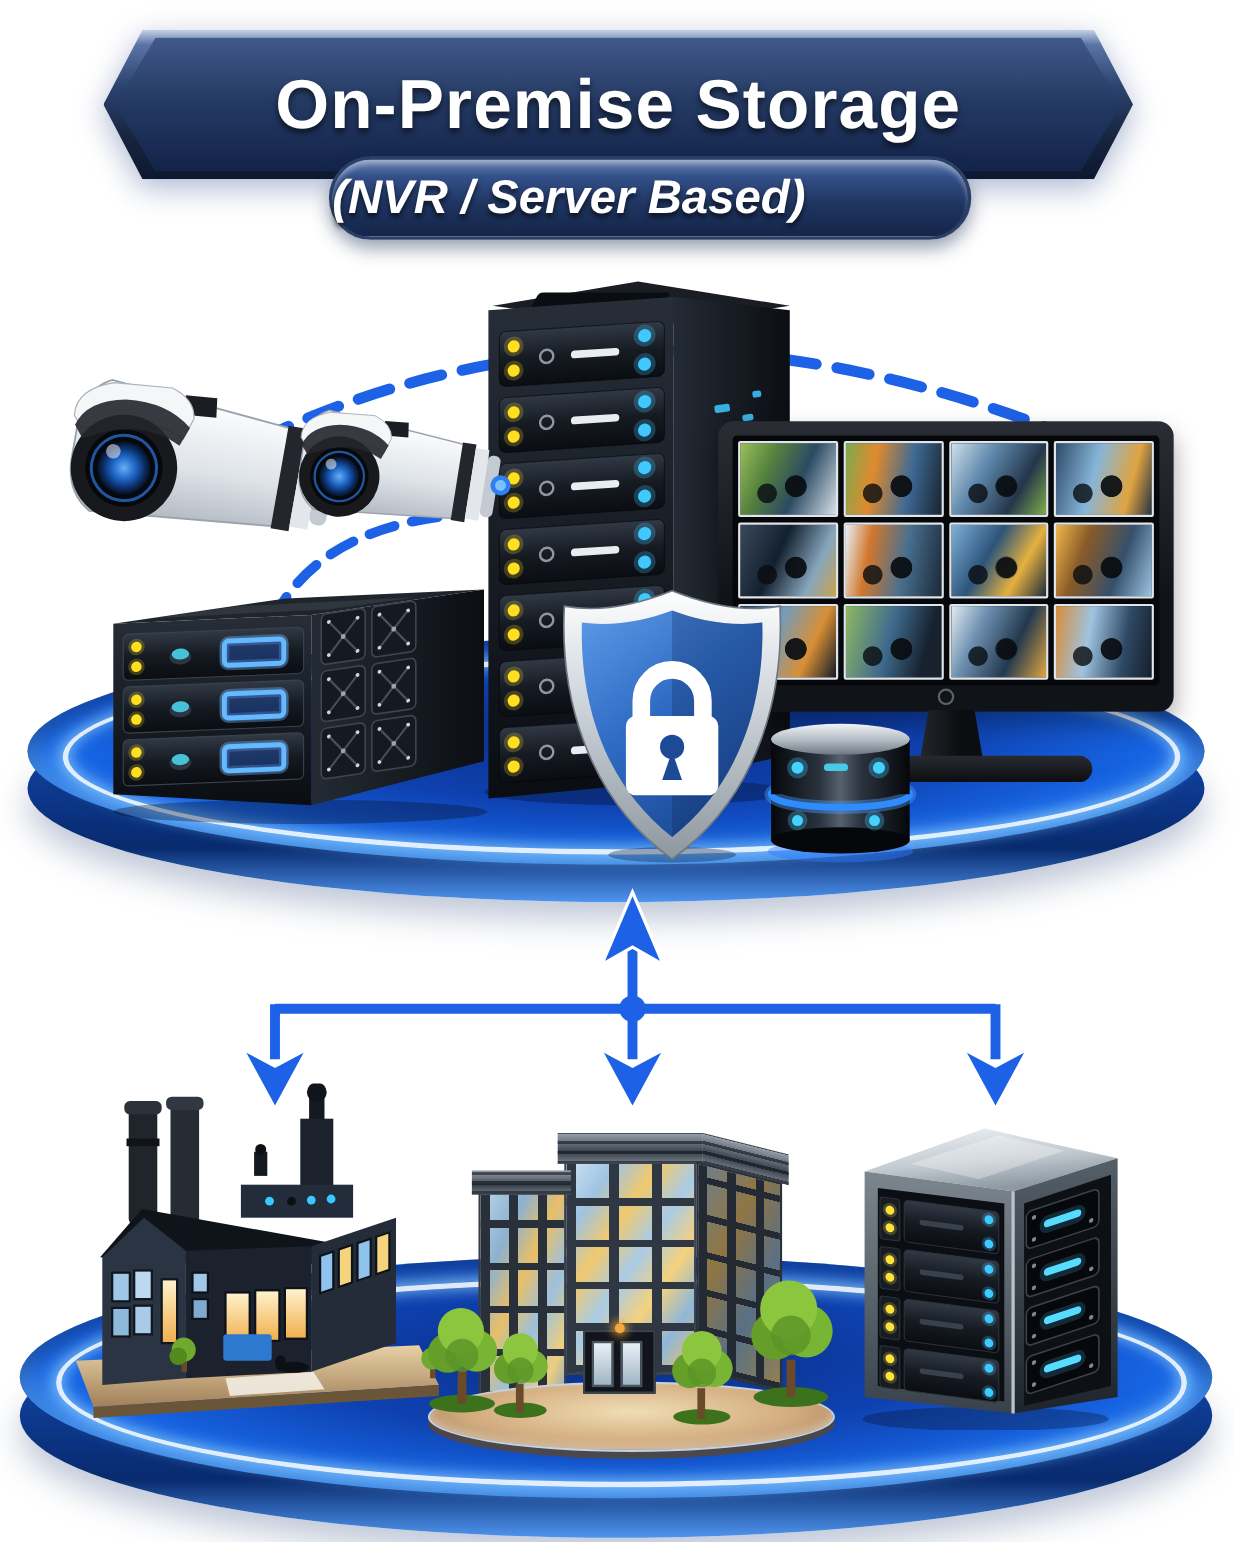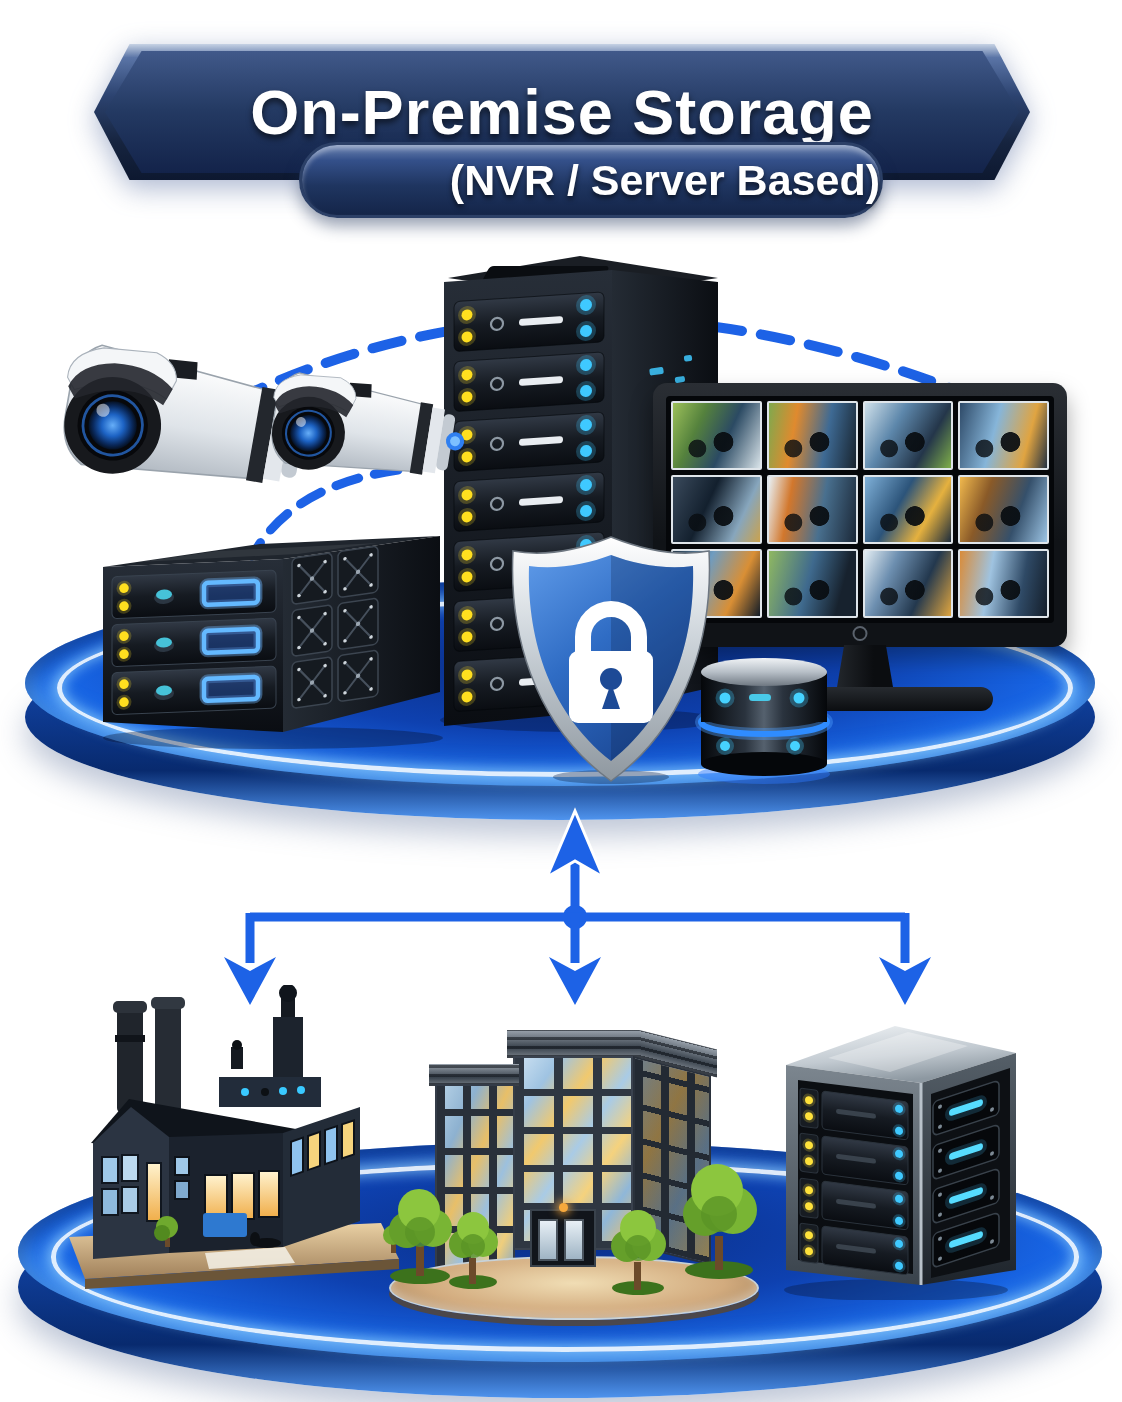--- a/index.html
+++ b/index.html
@@ -1,35 +1,35 @@
 <!DOCTYPE html>
 <html><head>
 <meta charset="utf-8">
 <style>
   html,body{margin:0;padding:0;background:#ffffff;}
   .canvas{position:relative;width:1122px;height:1402px;background:#ffffff;overflow:hidden;
           font-family:"Liberation Sans",sans-serif;}
   .abs{position:absolute;}
 
   
-  .banner-wrap{position:absolute;left:94px;top:44px;width:936px;height:136px;z-index:10;
+  .banner-wrap{position:absolute;left:94px;top:27px;width:936px;height:136px;z-index:10;
                filter:drop-shadow(0 8px 14px rgba(70,95,150,0.45));}
   .banner{position:absolute;inset:0;
           clip-path:polygon(0 50%,3.8% 0,96.2% 0,100% 50%,96.2% 100%,3.8% 100%);
           background:linear-gradient(180deg,#c6d2e4 0%,#5a74a6 10%,#2c4370 38%,#16243f 72%,#0d1830 100%);}
   .banner-inner{position:absolute;inset:7px 11px;
           clip-path:polygon(0 50%,4% 0,96% 0,100% 50%,96% 100%,4% 100%);
           background:linear-gradient(180deg,#41598a 0%,#243a63 48%,#13234a 100%);}
   .banner-title{position:absolute;inset:0;display:flex;align-items:center;justify-content:center;
           color:#ffffff;font-size:63px;font-weight:bold;letter-spacing:1px;
           text-shadow:0 4px 6px rgba(0,0,0,0.6);}
   .pill{position:absolute;left:299px;top:142px;width:578px;height:70px;border-radius:38px;z-index:11;
         background:linear-gradient(180deg,#6d85b2 0%,#34508a 22%,#1f3560 58%,#142549 100%);
         border:3px solid #2c4067;box-shadow:inset 0 4px 5px rgba(255,255,255,0.35),0 8px 16px rgba(25,45,85,0.45);
-        display:flex;align-items:center;justify-content:flex-end;}
+        display:flex;align-items:center;justify-content:flex-start;font-style:italic;}
   .pill-text{color:#ffffff;font-size:43px;font-weight:bold;text-shadow:0 3px 5px rgba(0,0,0,0.6);}
 
   
   .platform{position:absolute;}
   .platform.top{left:25px;top:580px;width:1070px;height:240px;z-index:2;}
   .platform.bottom{left:18px;top:1142px;width:1084px;height:256px;z-index:1;}
   .plat-side{position:absolute;left:0;right:0;top:34px;bottom:0;border-radius:50%;
         background:linear-gradient(180deg,#2f7bea 0%,#10409e 38%,#082a6e 76%,#4f94ee 100%);
         box-shadow:0 16px 30px rgba(95,115,155,0.40);}
   .plat-top{position:absolute;left:0;right:0;top:0;height:86%;border-radius:50%;

